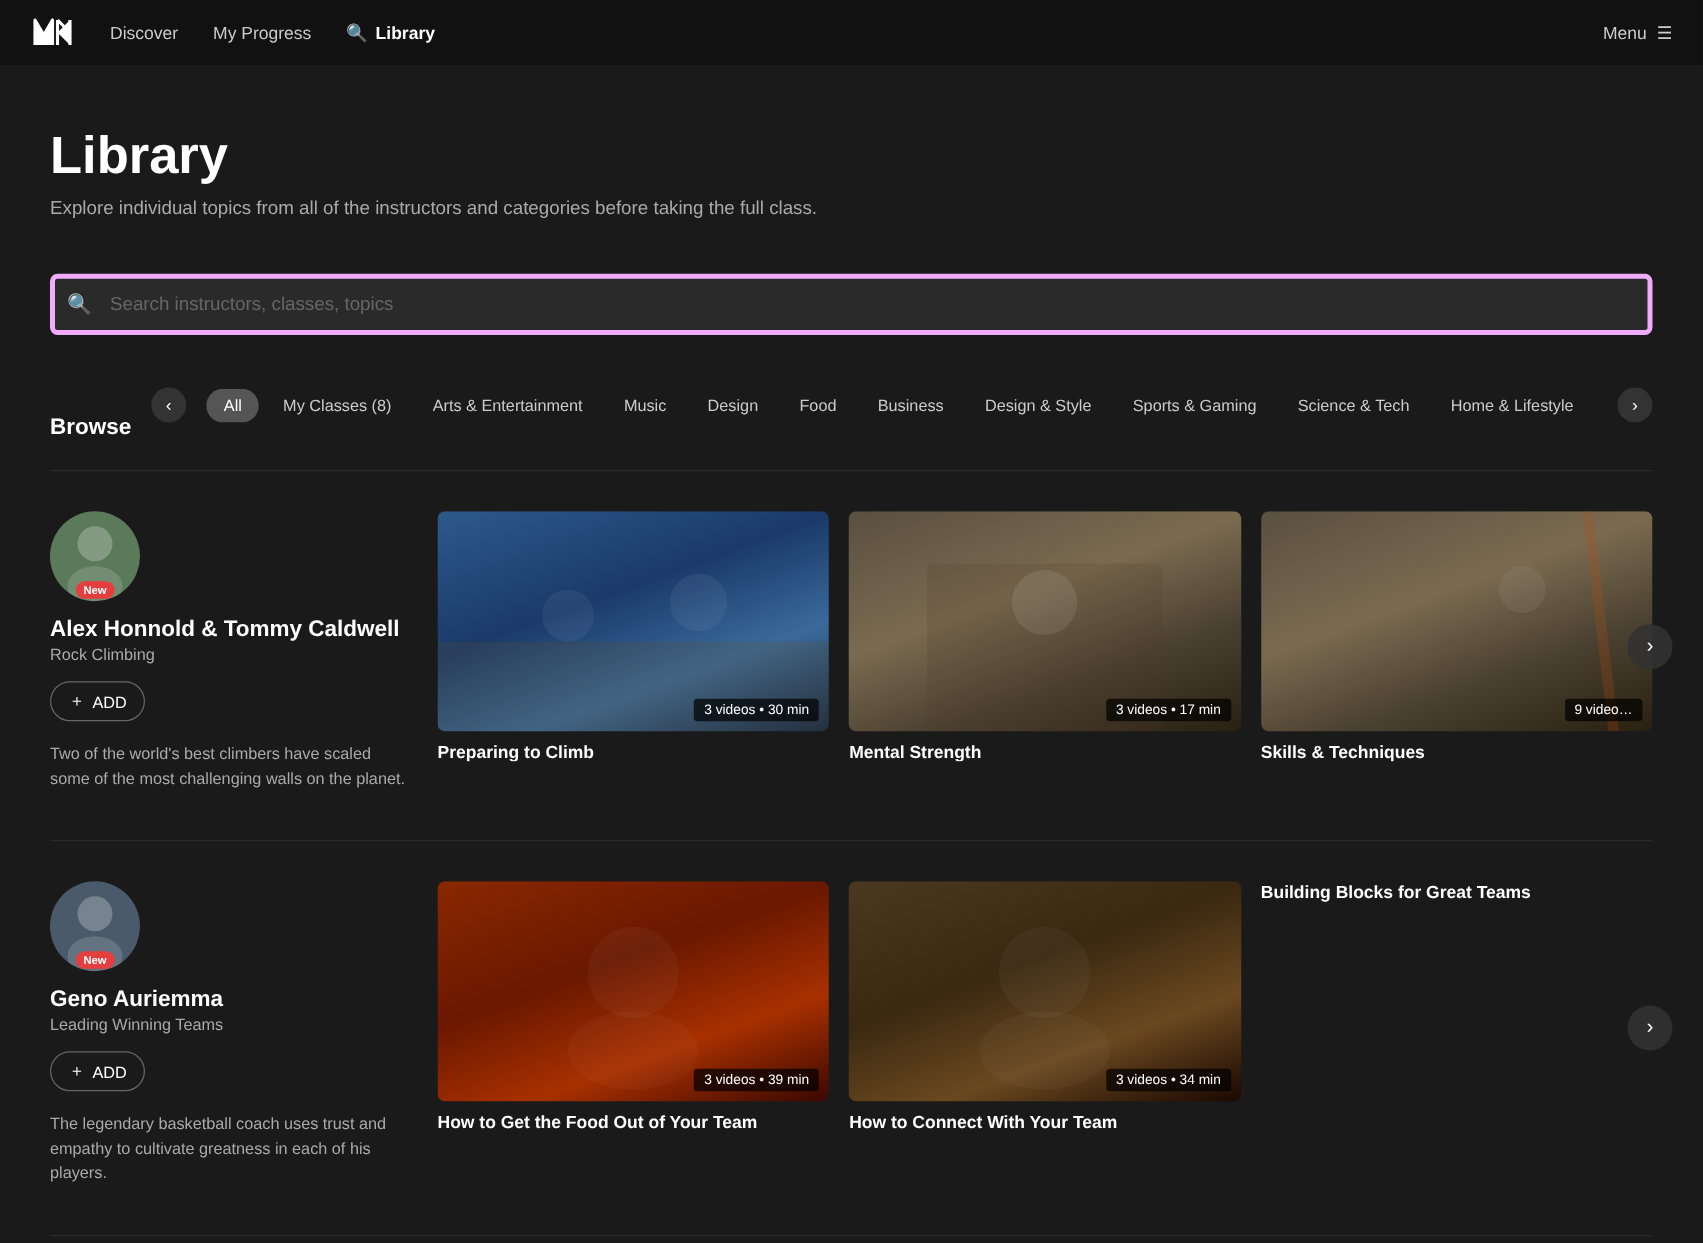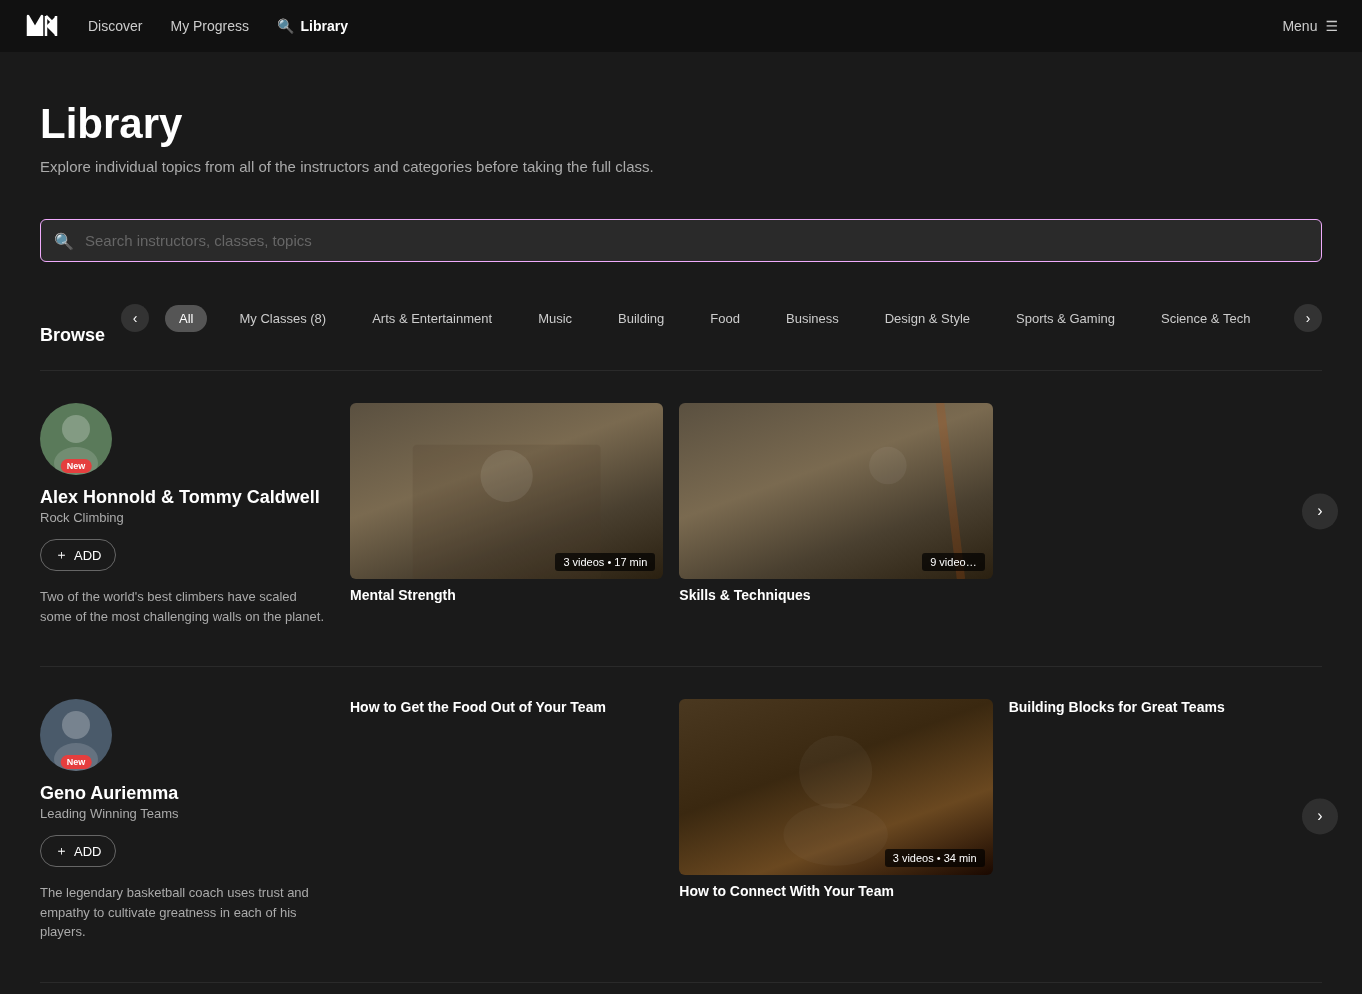--- a/index.html
+++ b/index.html
@@ -73,21 +73,21 @@
     }
 
     
     .search-bar {
       margin: 20px 40px 28px;
       position: relative;
     }
     .search-bar input {
       width: 100%;
       background: #2a2a2a;
-      border: 1px solid #f0abfc;
+      border: 4px solid #f0abfc;
       border-radius: 6px;
       padding: 12px 12px 12px 44px;
       color: #fff;
       font-size: 15px;
       outline: none;
     }
     .search-bar input::placeholder { color: #666; }
     .search-icon-wrap {
       position: absolute;
       left: 14px;
@@ -108,21 +108,21 @@
       margin-bottom: 24px;
     }
     .browse-title {
       font-size: 18px;
       font-weight: 700;
       flex-shrink: 0;
       margin-top: 35px;
     }
     .browse-tabs {
       display: flex;
-      gap: 18px;
+      gap: 5px;
       overflow: hidden;
       flex: 1;
     }
     .browse-tab {
       padding: 6px 14px;
       border-radius: 20px;
       font-size: 13px;
       cursor: pointer;
       white-space: nowrap;
       color: #ccc;
@@ -334,21 +334,21 @@
 <div class="browse-section">
   <div class="browse-header">
     <span class="browse-title">Browse</span>
     <button class="browse-nav-btn">‹</button>
     <div class="browse-tabs">
 
     <button class="browse-tab active">All</button>
         <button class="browse-tab">My Classes (8)</button>
         <button class="browse-tab">Arts &amp; Entertainment</button>
         <button class="browse-tab">Music</button>
-        <button class="browse-tab">Building</button>
+        <button class="browse-tab">Design</button>
         <button class="browse-tab">Food</button>
         <button class="browse-tab">Business</button>
         <button class="browse-tab">Design &amp; Style</button>
         <button class="browse-tab">Sports &amp; Gaming</button>
         <button class="browse-tab">Science &amp; Tech</button>
         <button class="browse-tab">Home &amp; Lifestyle</button>
         <button class="browse-tab">Community &amp; Govern…</button>
       </div>
     <button class="browse-nav-btn">›</button>
   </div>
@@ -373,20 +373,35 @@
         <div class="instructor-subject">Rock Climbing</div>
         <button class="add-btn">
           <span>＋</span>
           <span>ADD</span>
         </button>
         <p class="instructor-desc">Two of the world's best climbers have scaled some of the most challenging walls on the planet.</p>
       </div>
       <div class="videos-row-wrap">
         <div class="videos-row">
 
+            <div class="video-card">
+              <div class="video-thumb" style="background: linear-gradient(160deg, #2d5a8a 0%, #1a3a6a 40%, #3a6a9a 70%, #152844 100%);">
+                <div class="person-silhouette">
+                  <svg width="100%" height="100%" viewBox="0 0 300 169" preserveAspectRatio="none" opacity="0.4">
+
+                      <rect x="0" y="100" width="300" height="69" fill="rgba(100,80,40,0.5)"></rect>
+                      <circle cx="100" cy="80" r="20" fill="rgba(255,255,255,0.15)"></circle>
+                      <circle cx="200" cy="70" r="22" fill="rgba(255,255,255,0.15)"></circle>
+
+                  </svg>
+                </div>
+                <div class="video-info-badge">3 videos • 30 min</div>
+              </div>
+              <div class="video-title">Preparing to Climb</div>
+            </div>
 
             <div class="video-card">
               <div class="video-thumb" style="background: linear-gradient(160deg, #5a5040 0%, #7a6a50 40%, #4a4030 70%, #2a2010 100%);">
                 <div class="person-silhouette">
                   <svg width="100%" height="100%" viewBox="0 0 300 169" preserveAspectRatio="none" opacity="0.4">
 
                       <rect x="60" y="40" width="180" height="130" rx="4" fill="rgba(80,60,40,0.4)"></rect>
                       <circle cx="150" cy="70" r="25" fill="rgba(255,255,255,0.2)"></circle>
 
                   </svg>
@@ -434,20 +449,31 @@
         <button class="add-btn">
           <span>＋</span>
           <span>ADD</span>
         </button>
         <p class="instructor-desc">The legendary basketball coach uses trust and empathy to cultivate greatness in each of his players.</p>
       </div>
       <div class="videos-row-wrap">
         <div class="videos-row">
 
             <div class="video-card">
+              <div class="video-thumb" style="background: linear-gradient(160deg, #8a2800 0%, #6a1800 40%, #a83000 70%, #3a0800 100%);">
+                <div class="person-silhouette">
+                  <svg width="100%" height="100%" viewBox="0 0 300 169" preserveAspectRatio="none" opacity="0.4">
+
+                      <circle cx="150" cy="70" r="35" fill="rgba(255,255,255,0.1)"></circle>
+                      <ellipse cx="150" cy="130" rx="50" ry="30" fill="rgba(255,255,255,0.08)"></ellipse>
+
+                  </svg>
+                </div>
+                <div class="video-info-badge">3 videos • 39 min</div>
+              </div>
               <div class="video-title">How to Get the Food Out of Your Team</div>
             </div>
 
             <div class="video-card">
               <div class="video-thumb" style="background: linear-gradient(160deg, #4a3820 0%, #3a2810 40%, #6a4820 70%, #1a0800 100%);">
                 <div class="person-silhouette">
                   <svg width="100%" height="100%" viewBox="0 0 300 169" preserveAspectRatio="none" opacity="0.4">
 
                       <circle cx="150" cy="70" r="35" fill="rgba(255,255,255,0.1)"></circle>
                       <ellipse cx="150" cy="130" rx="50" ry="30" fill="rgba(255,255,255,0.08)"></ellipse>

